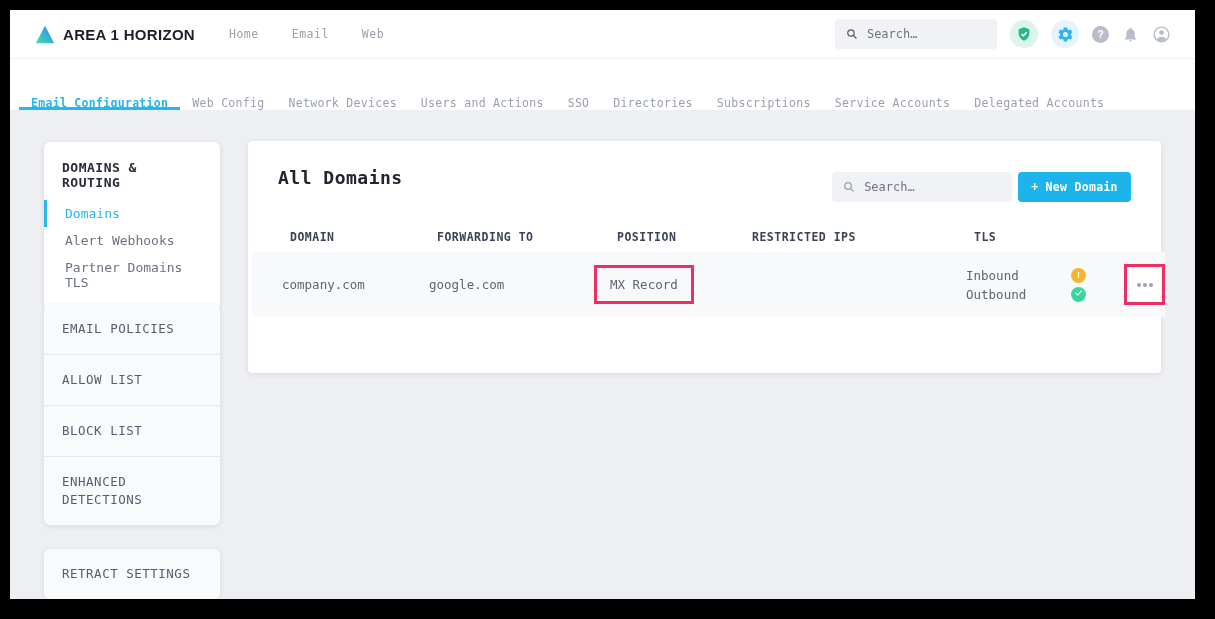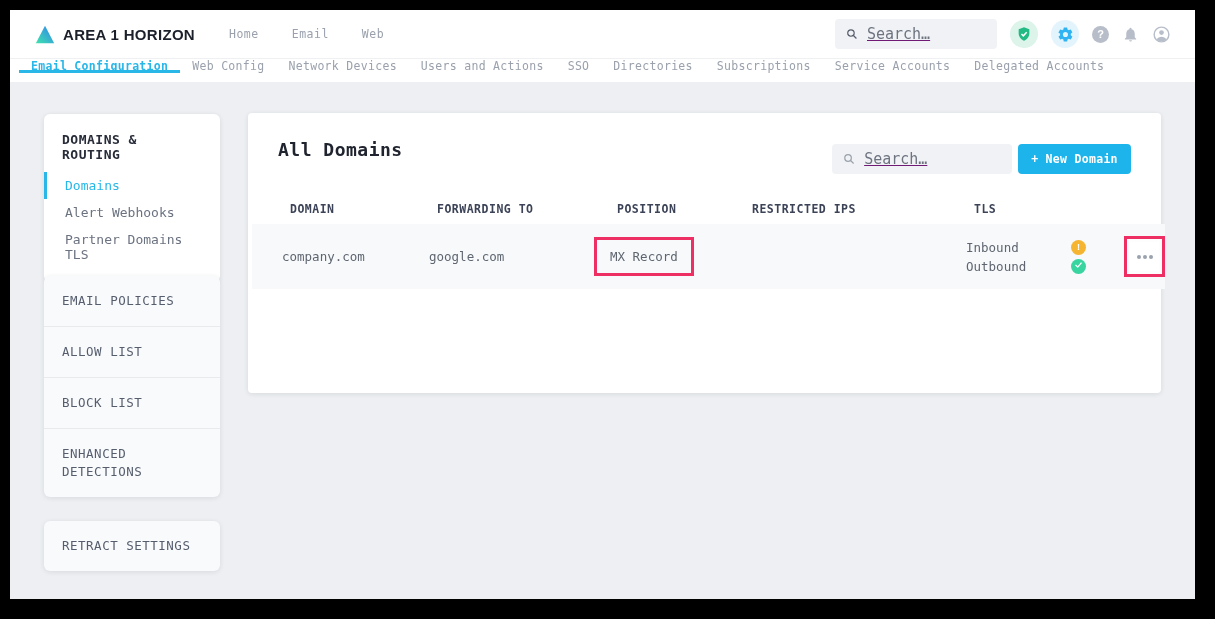--- a/index.html
+++ b/index.html
@@ -27,39 +27,39 @@
     font-size:11.5px; color:#9aa1ac; text-decoration:none; letter-spacing:0.5px;
   }
   .top-right { margin-left:auto; display:flex; align-items:center; gap:13px; }
   .searchbox {
     display:flex; align-items:center; gap:9px;
     background:#f1f2f5; border-radius:4px; height:30px; padding:0 11px;
   }
   .searchbox.hdr { width:162px; }
   .searchbox input {
     border:none; outline:none; background:transparent; width:100%;
-    font-family:inherit; font-size:15px; color:#701a75;text-decoration:underline;
+    font-family:inherit; font-size:12px; color:#b91c1c;
   }
   .searchbox input::placeholder { color:#6d7480; opacity:1; }
   .icon-halo {
     width:28px; height:28px; border-radius:50%;
     display:flex; align-items:center; justify-content:center;
   }
   .halo-green { background:#dcf4e9; }
   .halo-blue  { background:#e4f4fd; }
   .circle-glyph {
     width:17px; height:17px; border-radius:50%; background:#b8bec9;
     color:#fff; font-size:11px; font-weight:bold; line-height:17px;
     text-align:center; font-family:"Liberation Sans",sans-serif;
   }
   .plainicon { display:flex; align-items:center; justify-content:center; }
   
   .subnav {
-    height:24px; background:#fff; border-top:1px solid #eef0f2;
-    display:flex; align-items:flex-start; padding:0 9px;
+    height:52px; background:#fff; border-top:1px solid #eef0f2;
+    display:flex; align-items:flex-end; padding:0 9px;
   }
   .tab {
     display:flex; align-items:center; padding:0 12px;
     font-size:11.5px; color:#9aa1ac; position:relative; cursor:pointer;
     letter-spacing:0.3px;
   }
   .tab.active { color:#29b7e8; font-weight:bold; }
   .tab.active::after {
     content:""; position:absolute; left:0; right:0; bottom:0;
     height:3px; background:#29b7e8;
@@ -83,21 +83,21 @@
   .sb1-item.active { color:#29b7e8; border-left-color:#29b7e8; }
   
   .sb2 { left:34px; top:194px; width:176px; background:#f9fafc; overflow:hidden; }
   .sb2-item {
     padding:16px 18px; font-size:12.5px; color:#565e6e; letter-spacing:0.5px;
     border-bottom:1px solid #e8eaee; cursor:pointer; line-height:18px;
   }
   .sb2-item:last-child { border-bottom:none; }
   .sb3 { left:34px; top:439px; width:176px; background:#f9fafc; }
   
-  .main-card { left:238px; top:31px; width:913px; height:280px; border-radius:4px; }
+  .main-card { left:238px; top:31px; width:913px; height:232px; border-radius:4px; }
   .main-title {
     position:absolute; left:30px; top:26px;
     font-size:18px; font-weight:bold; color:#20242e; letter-spacing:0.5px;
   }
   .main-search { position:absolute; left:584px; top:31px; width:180px; }
   .new-domain-btn {
     position:absolute; left:770px; top:31px; width:113px; height:30px;
     background:#1db4ec; border:none; border-radius:4px; color:#fff;
     font-family:inherit; font-size:11.5px; font-weight:bold; cursor:pointer;
     letter-spacing:0.3px;

